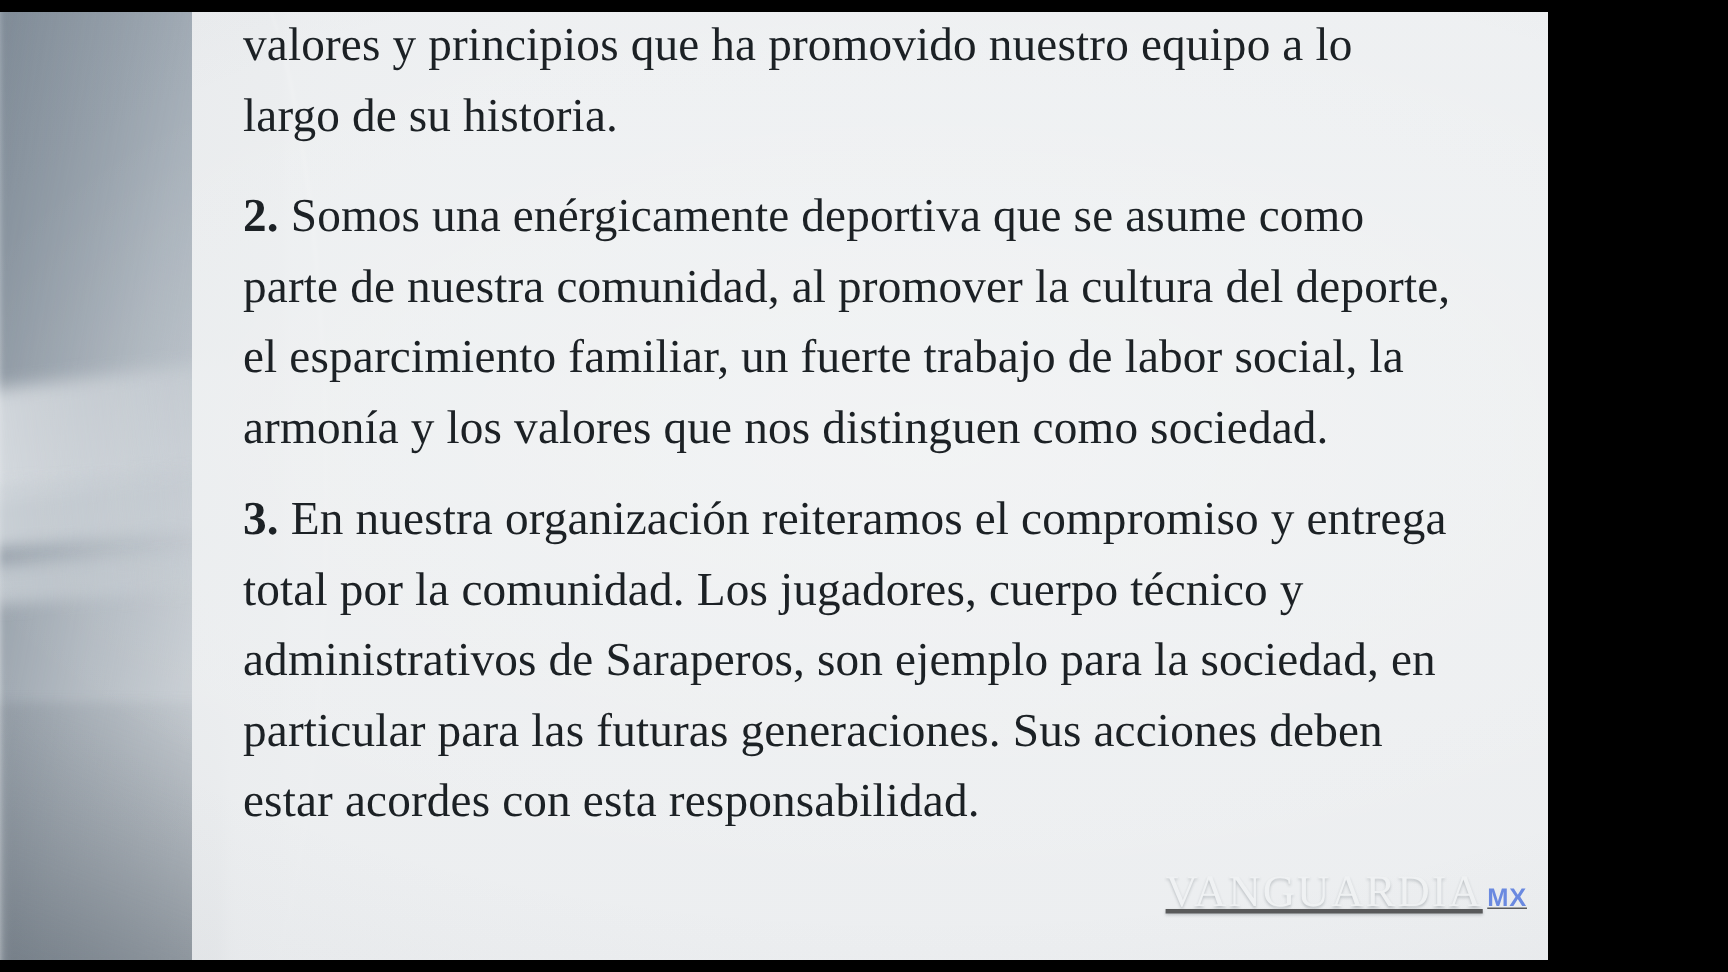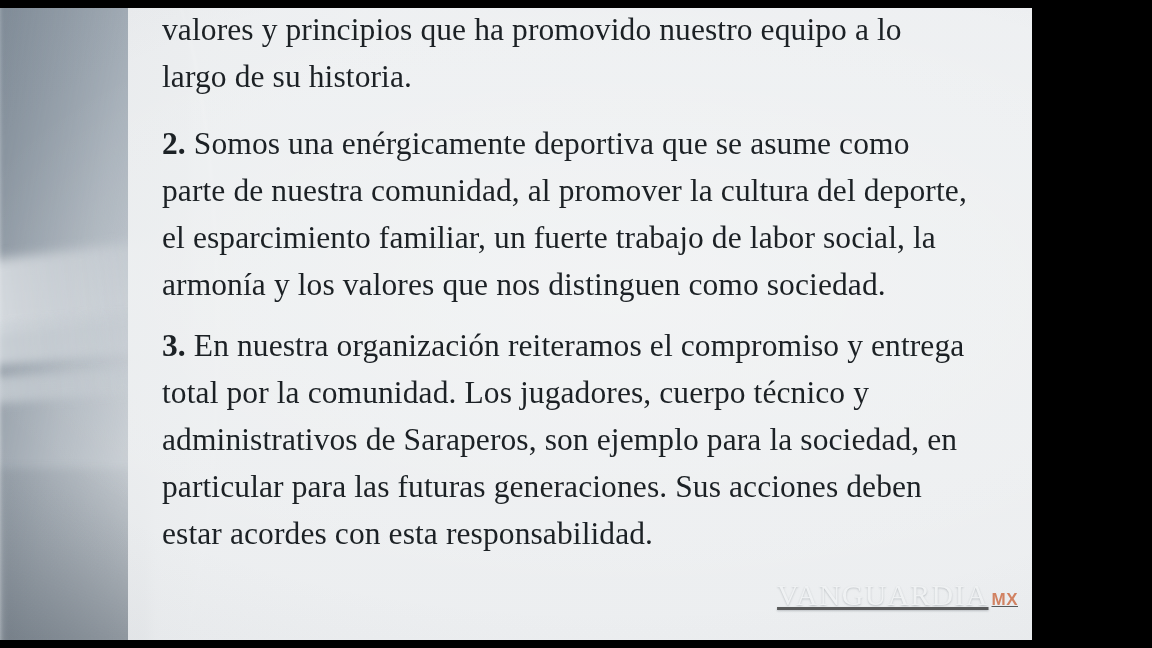--- a/index.html
+++ b/index.html
@@ -156,21 +156,21 @@
     font-size: 30px;
     letter-spacing: 1.2px;
     color: #f2f4f5;
     text-shadow: 0 1px 2px rgba(60,70,80,0.45);
   }
   .watermark .wm-sub {
     font-family: "Liberation Sans", sans-serif;
     font-size: 17px;
     font-weight: bold;
     letter-spacing: 0.5px;
-    color: #c2410c;
+    color: #1d4ed8;
   }
 
   .bar-top, .bar-bottom {
     position: absolute;
     left: 0;
     width: 1152px;
     height: 8px;
     background: #000;
     z-index: 5;
   }

